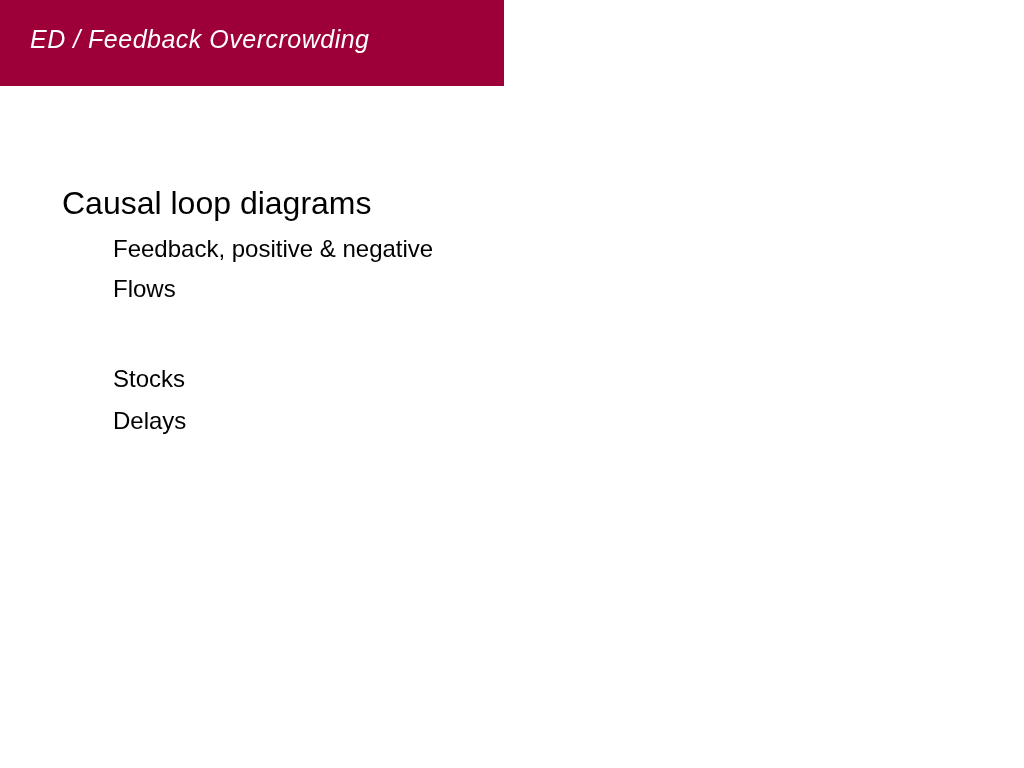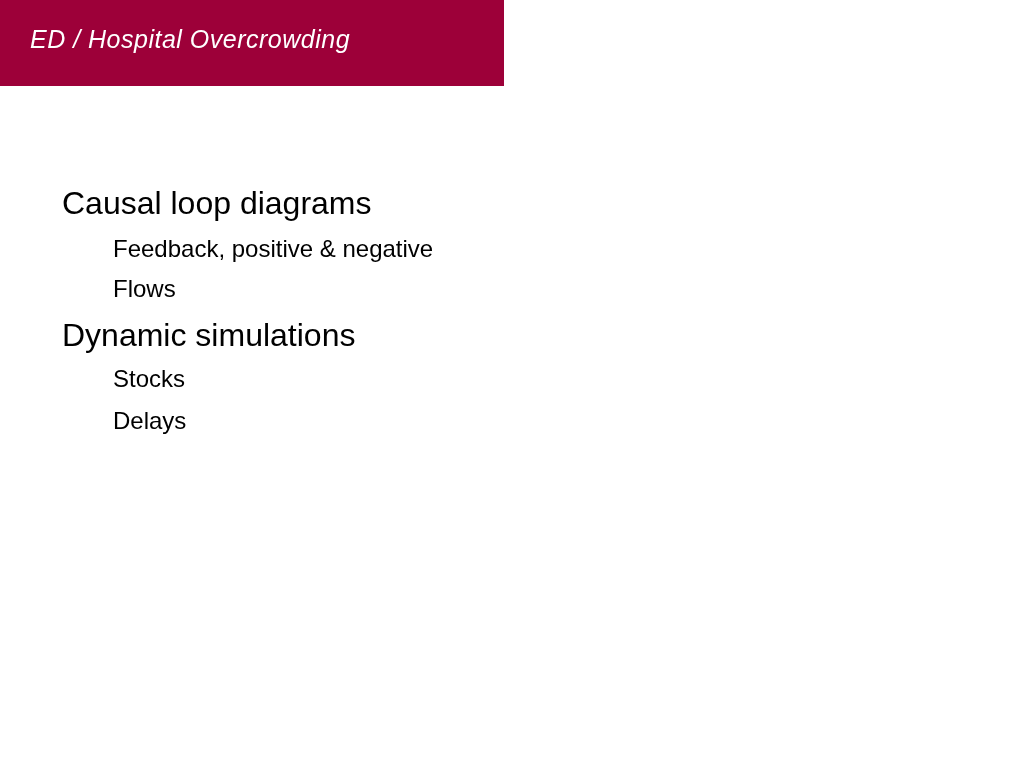--- a/index.html
+++ b/index.html
@@ -61,29 +61,28 @@
   .item-3 { top: 318px; }
   .item-4 { top: 366px; }
   .item-5 { top: 408px; }
 </style>
 </head>
 <body>
 
 <div class="slide">
 
   <div class="banner">
-    <div class="banner-title">ED / Hospital Overcrowding</div>
+    <div class="banner-title">ED / Feedback Overcrowding</div>
   </div>
 
 
   <div class="outline-item l1 item-0">Causal loop diagrams</div>
 
   <div class="outline-item l2 item-1">Feedback, positive &amp; negative</div>
 
   <div class="outline-item l2 item-2">Flows</div>
 
-  <div class="outline-item l1 item-3">Dynamic simulations</div>
 
   <div class="outline-item l2 item-4">Stocks</div>
 
   <div class="outline-item l2 item-5">Delays</div>
 
 </div>
 
 </body></html>

